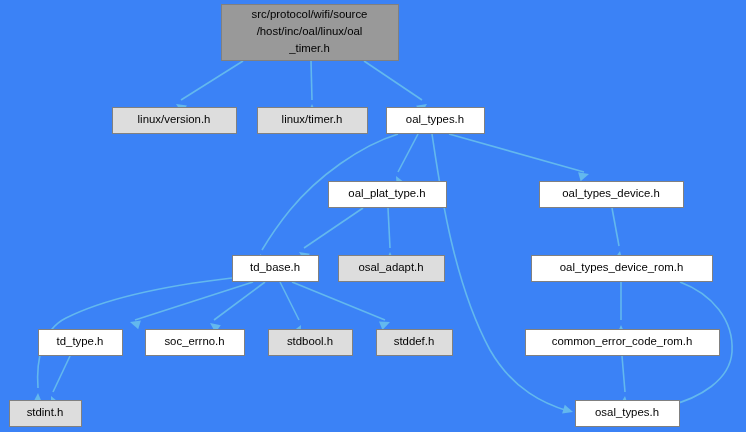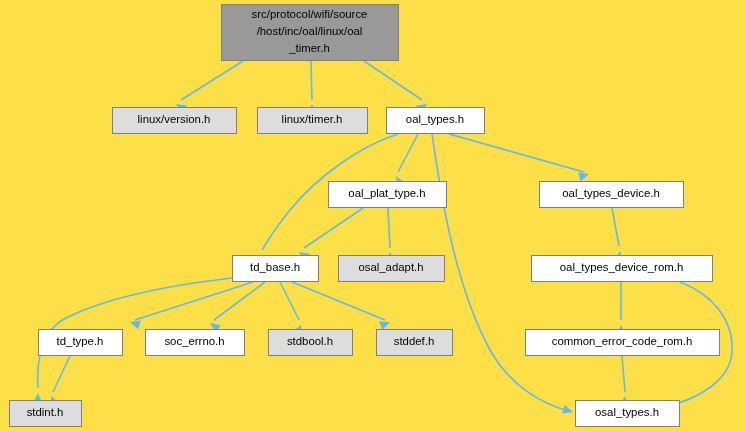--- a/index.html
+++ b/index.html
@@ -4,21 +4,21 @@
 <style>
   html, body {
     margin: 0;
     padding: 0;
     background: #ffffff;
   }
   #graph-root {
     position: relative;
     width: 746px;
     height: 432px;
-    background: #fde047;
+    background: #3b82f6;
     overflow: hidden;
     font-family: "Liberation Sans", sans-serif;
   }
   #graph-svg {
     position: absolute;
     left: 0;
     top: 0;
     width: 746px;
     height: 432px;
     display: block;

